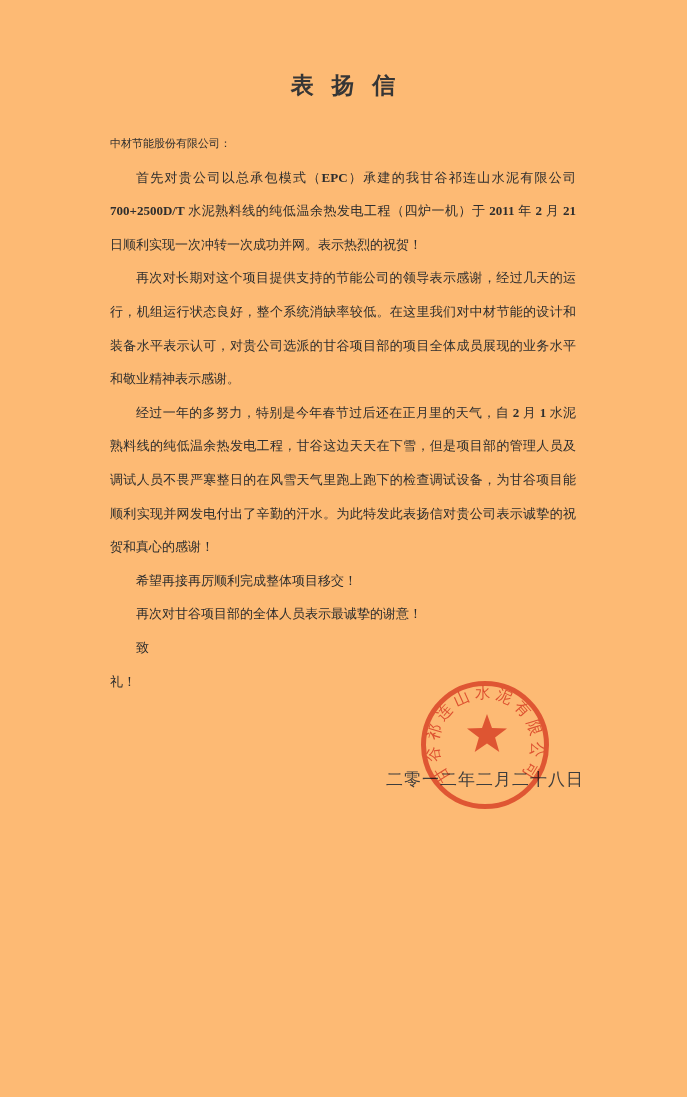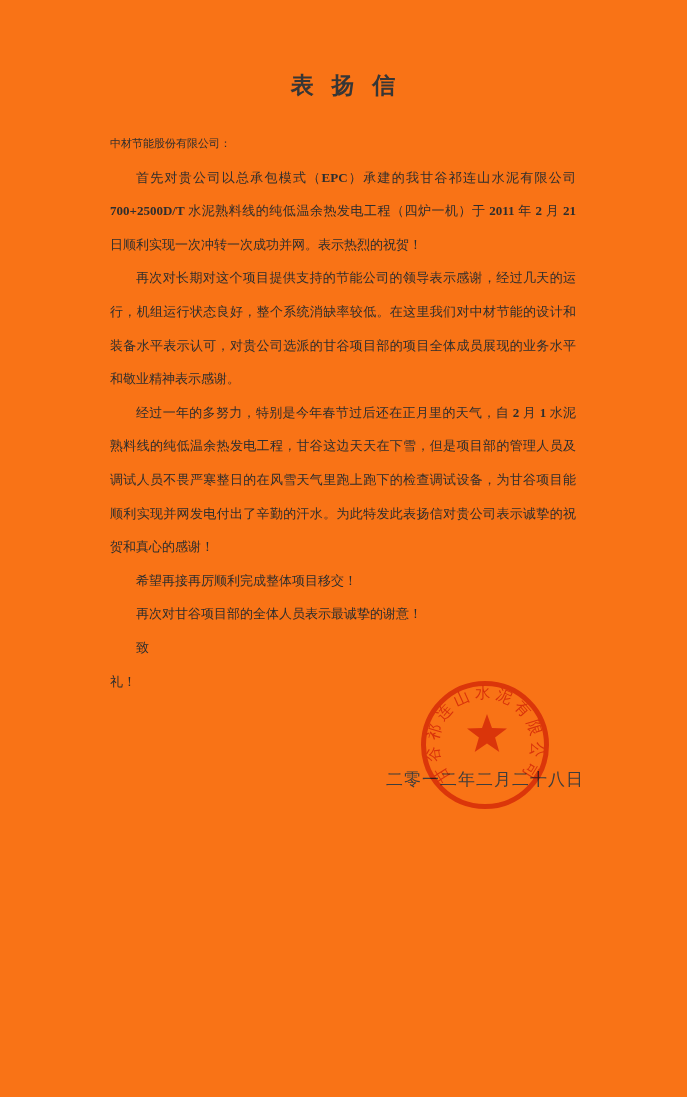--- a/index.html
+++ b/index.html
@@ -5,21 +5,21 @@
   html,body { margin:0; padding:0; }
   body {
     width:687px; height:1097px;
     background:#ffffff;
     font-family:"Liberation Serif","DejaVu Serif",serif;
     overflow:hidden;
   }
   .page {
     position:relative;
     width:687px; height:1097px;
-    background:#f97316;
+    background:#fdba74;
   }
   .letter {
     position:absolute;
     left:110px; top:70px;
     width:466px;
     color:#2e2e2e;
   }
   .title {
     text-align:center;
     font-size:23px;

